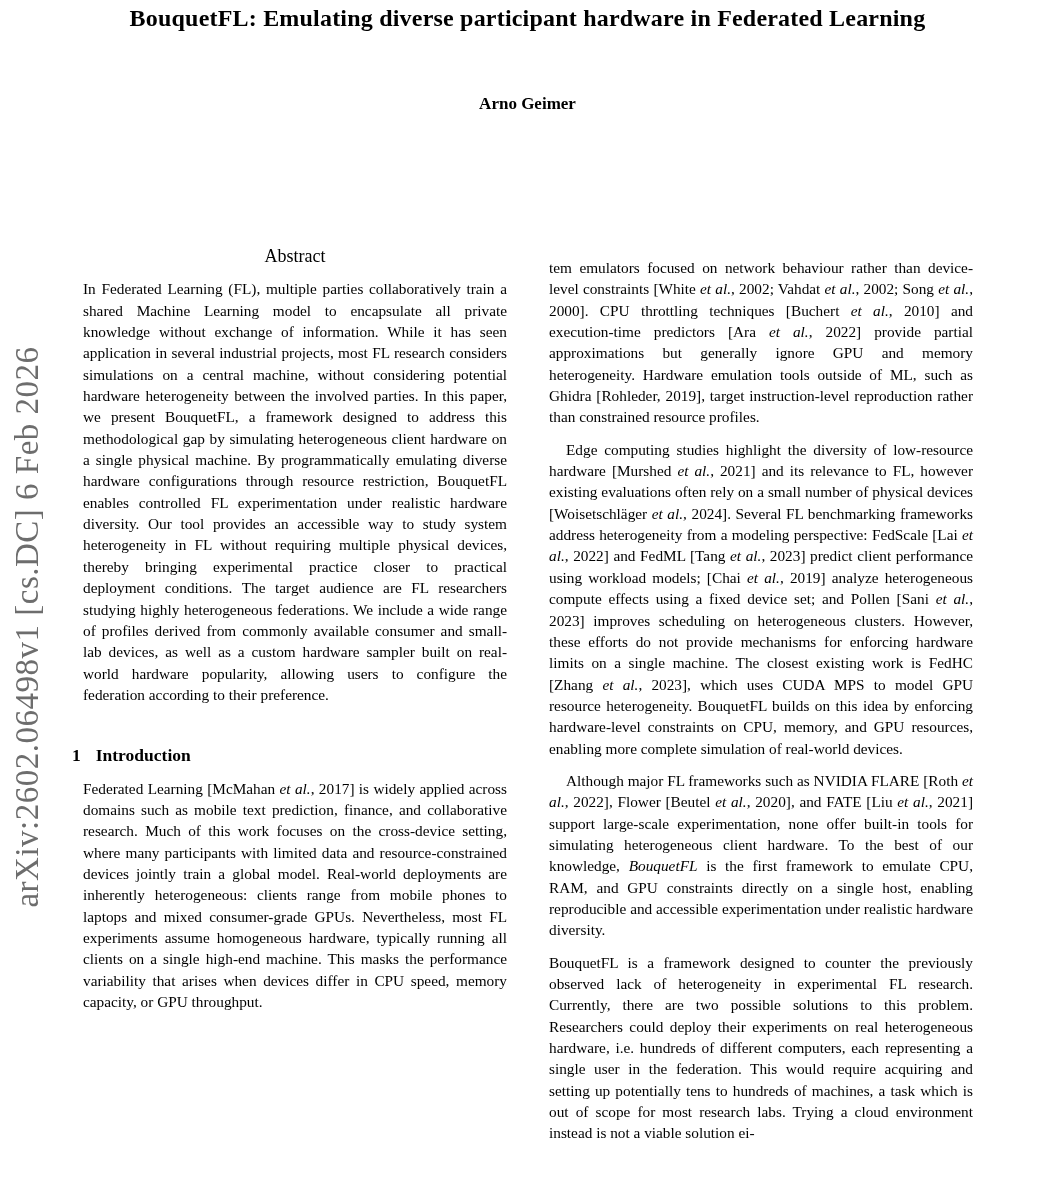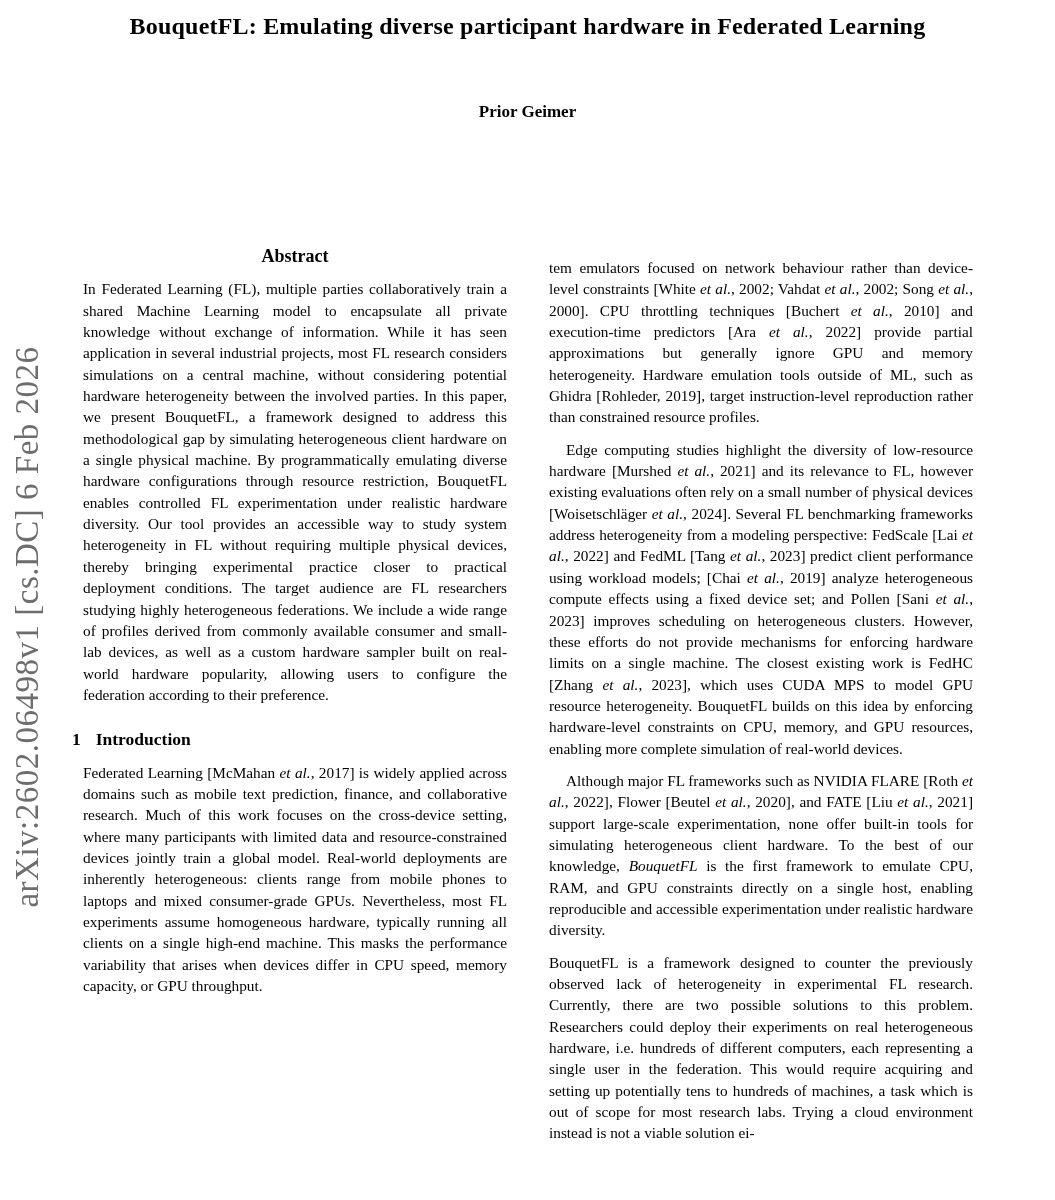--- a/index.html
+++ b/index.html
@@ -10,21 +10,21 @@
   body {
     width: 1055px;
     height: 1200px;
     position: relative;
     overflow: hidden;
     background: #ffffff;
     color: #000000;
     font-family: "Liberation Serif", "DejaVu Serif", serif;
   }
   .paper-title {
-    margin: 8px;
+    margin: 0;
     padding-top: 5px;
     text-align: center;
     font-size: 24px;
     font-weight: bold;
     letter-spacing: 0.2px;
   }
   .author {
     margin-top: 62px;
     text-align: center;
     font-size: 17px;
@@ -41,27 +41,27 @@
   .col {
     flex: 0 0 446px;
     width: 446px;
     font-size: 15.3px;
     line-height: 21.35px;
   }
   .abstract-heading {
     margin: 0 0 9px 0;
     text-align: center;
     font-size: 18px;
-    font-weight: bold;
+    font-weight: normal;
   }
   .abstract-body {
     margin: 0 31px;
   }
   .section-heading {
-    margin: 24px 0 11px 0;
+    margin: 40px 0 11px 0;
     font-size: 17.5px;
     font-weight: bold;
   }
   .section-heading .sec-title {
     margin-left: 15px;
   }
   .para {
     margin: 11px;
     text-align: justify;
     hyphens: auto;
@@ -84,21 +84,21 @@
 </style>
 </head>
 <body>
 
 <div class="sheet">
 
   <div class="watermark">arXiv:2602.06498v1 [cs.DC] 6 Feb 2026</div>
 
   <header>
     <h1 class="paper-title">BouquetFL: Emulating diverse participant hardware in Federated Learning</h1>
-    <div class="author">Prior Geimer</div>
+    <div class="author">Arno Geimer</div>
   </header>
 
   <main class="columns">
 
     <section class="col">
       <h2 class="abstract-heading">Abstract</h2>
       <p class="para abstract-body">In Federated Learning (FL), multiple parties collaboratively train a shared Machine Learning model to encapsulate all private knowledge without exchange of information. While it has seen application in several industrial projects, most FL research considers simulations on a central machine, without considering potential hardware heterogeneity between the involved parties. In this paper, we present BouquetFL, a framework designed to address this methodological gap by simulating heterogeneous client hardware on a single physical machine. By programmatically emulating diverse hardware configurations through resource restriction, BouquetFL enables controlled FL experimentation under realistic hardware diversity. Our tool provides an accessible way to study system heterogeneity in FL without requiring multiple physical devices, thereby bringing experimental practice closer to practical deployment conditions. The target audience are FL researchers studying highly heterogeneous federations. We include a wide range of profiles derived from commonly available consumer and small-lab devices, as well as a custom hardware sampler built on real-world hardware popularity, allowing users to configure the federation according to their preference.</p>
 
       <h3 class="section-heading">
         <span>1</span><span class="sec-title">Introduction</span>

